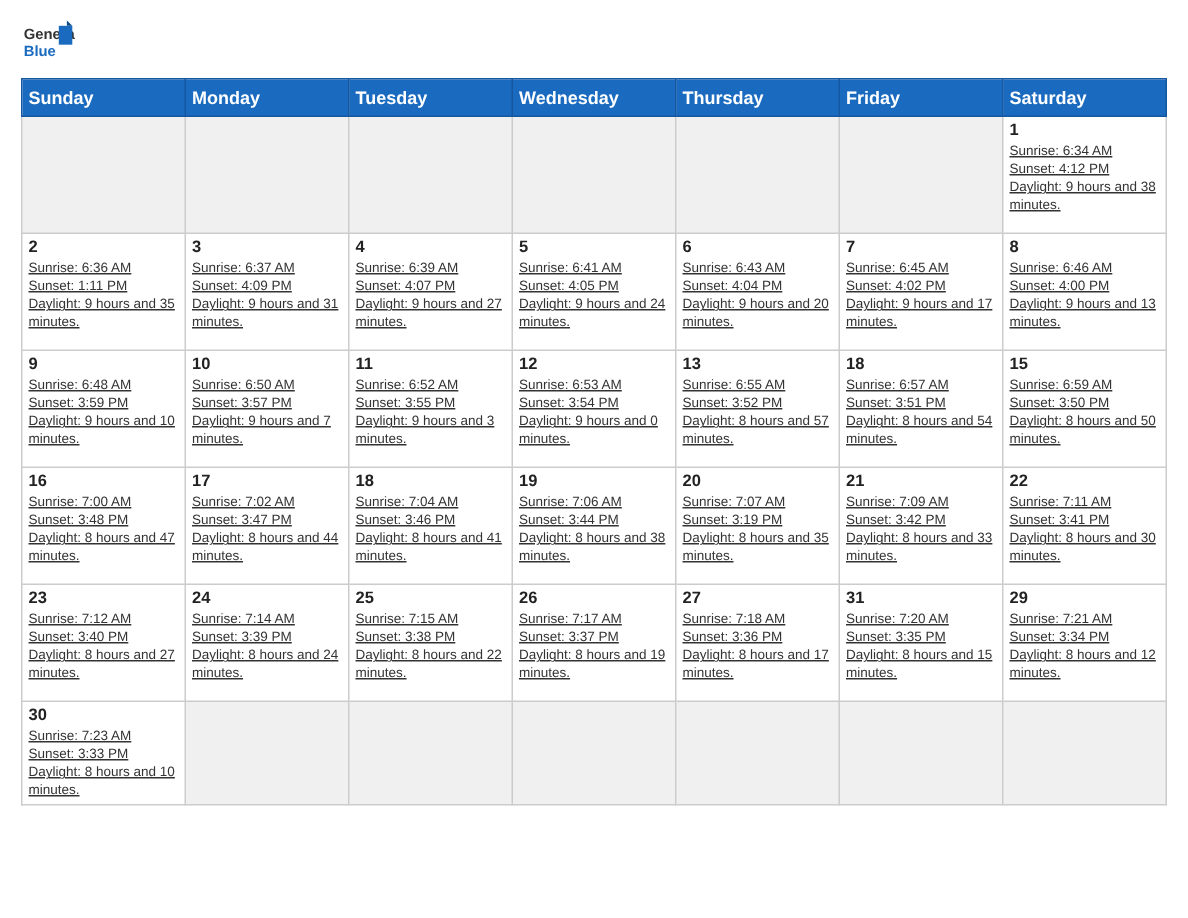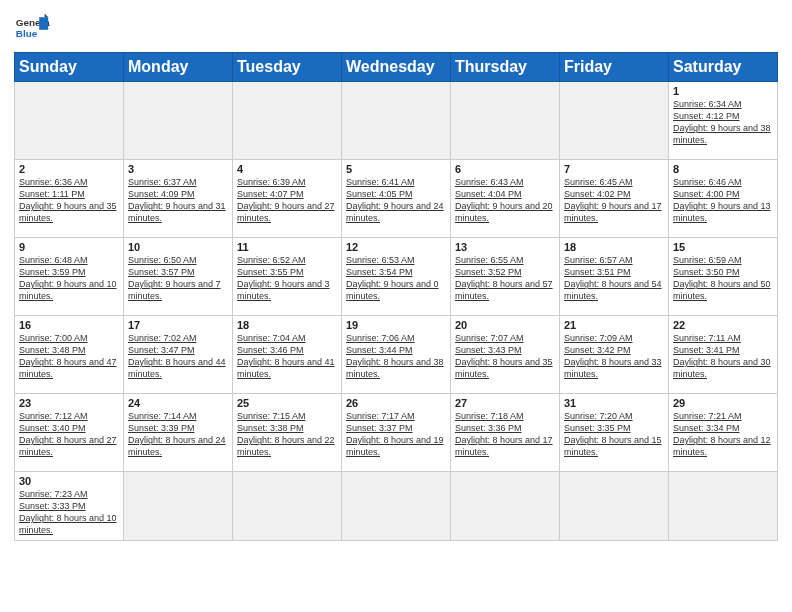--- a/index.html
+++ b/index.html
@@ -45,21 +45,21 @@
       color: #444;
     }
     .calendar {
       width: 100%;
       border-collapse: collapse;
       border: 1px solid #bbb;
     }
     .calendar th {
       background: #1a6abf;
       color: #fff;
-      font-size: 16px;
+      font-size: 12px;
       font-weight: bold;
       padding: 5px 4px;
       border: 1px solid #1557a0;
       text-align: left;
     }
     .calendar td {
       width: calc(100% / 7);
       vertical-align: top;
       border: 1px solid #ccc;
       padding: 3px 4px;
@@ -247,21 +247,21 @@
           </td>
           <td>
             <span class="day-number">19</span>
             <div class="day-info">Sunrise: 7:06 AM
 Sunset: 3:44 PM
 Daylight: 8 hours and 38 minutes.</div>
           </td>
           <td>
             <span class="day-number">20</span>
             <div class="day-info">Sunrise: 7:07 AM
-Sunset: 3:43 PM
+Sunset: 3:19 PM
 Daylight: 8 hours and 35 minutes.</div>
           </td>
           <td>
             <span class="day-number">21</span>
             <div class="day-info">Sunrise: 7:09 AM
 Sunset: 3:42 PM
 Daylight: 8 hours and 33 minutes.</div>
           </td>
           <td>
             <span class="day-number">22</span>

